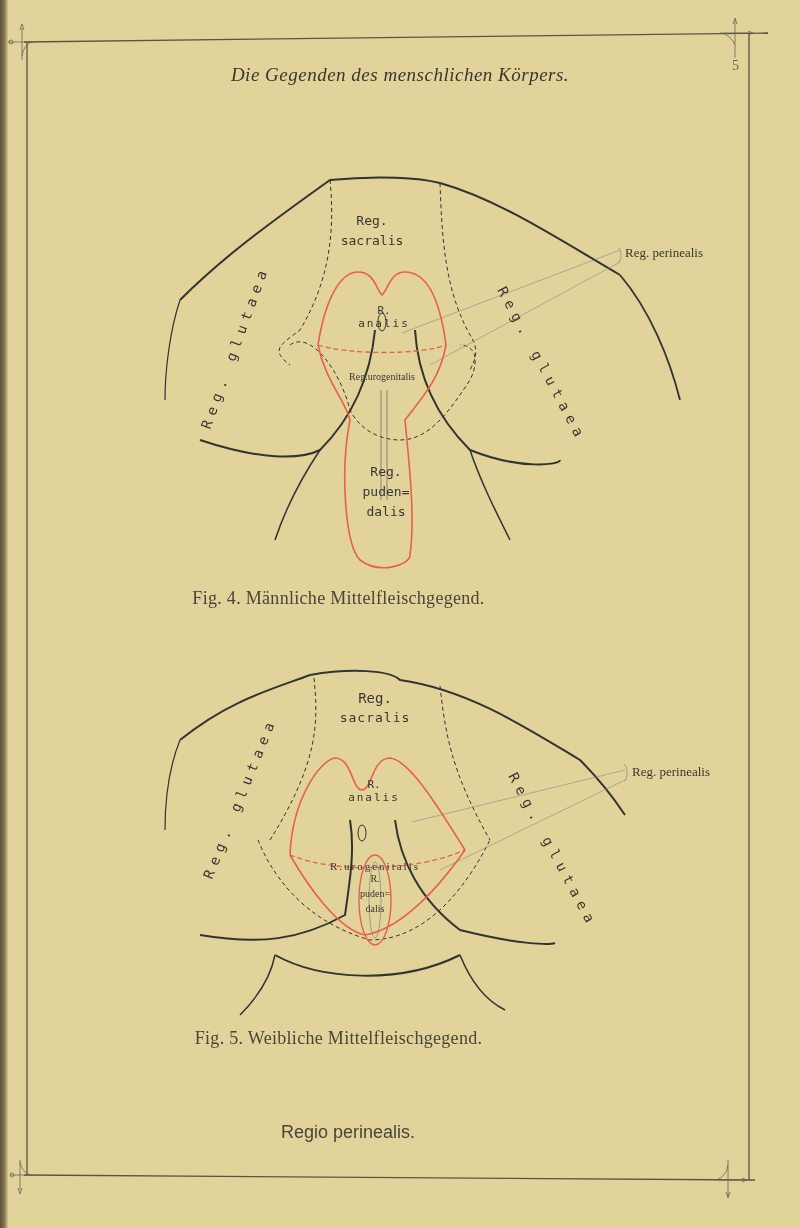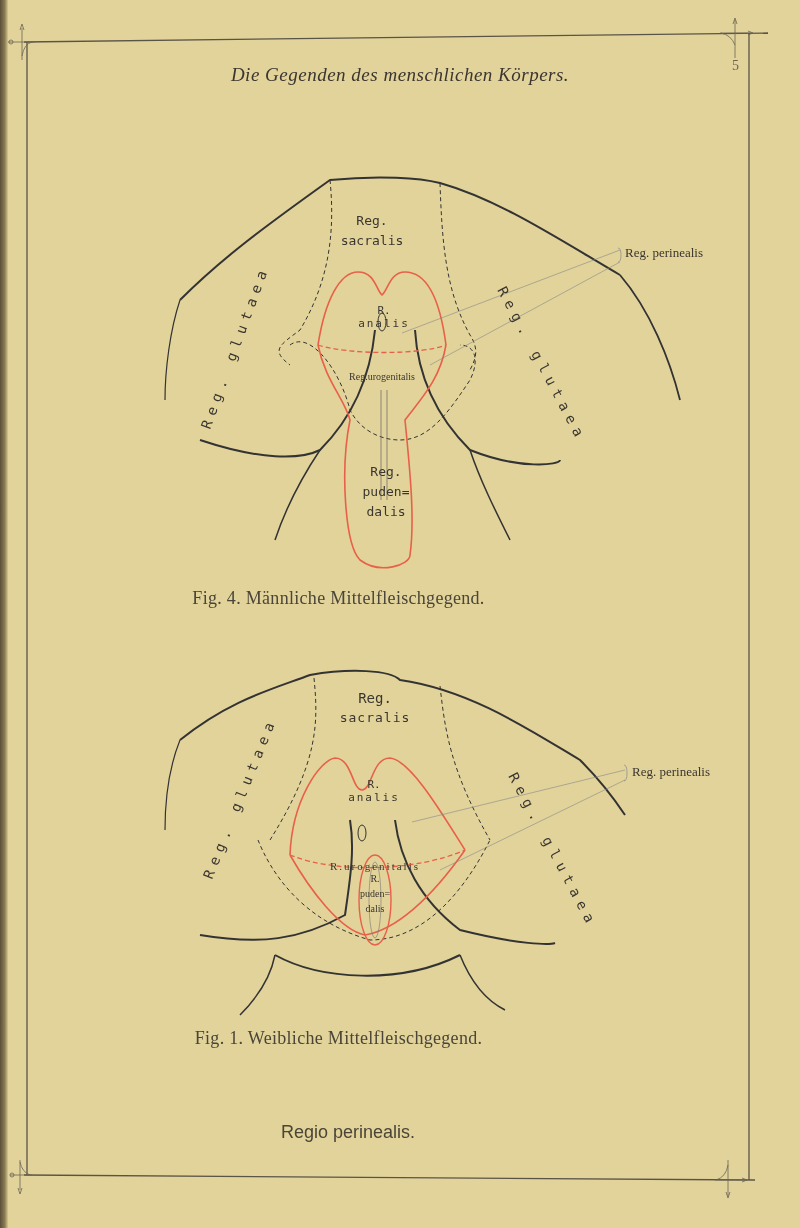--- a/index.html
+++ b/index.html
@@ -152,15 +152,15 @@
   <text class="lbl" x="374" y="788" font-size="11" text-anchor="middle">R.</text>
   <text class="lbl" x="374" y="801" font-size="11" text-anchor="middle" letter-spacing="2">analis</text>
   <text class="lbl-serif" x="375" y="870" font-size="11" text-anchor="middle" letter-spacing="2">R.urogenitalis</text>
   <text class="lbl-serif" x="375" y="882" font-size="10" text-anchor="middle">R.</text>
   <text class="lbl-serif" x="375" y="897" font-size="10" text-anchor="middle">puden=</text>
   <text class="lbl-serif" x="375" y="912" font-size="10" text-anchor="middle">dalis</text>
   <text class="lbl" font-size="14" letter-spacing="6" transform="translate(212,880) rotate(-68)">Reg. glutaea</text>
   <text class="lbl" font-size="14" letter-spacing="6" transform="translate(508,776) rotate(62)">Reg. glutaea</text>
   <text class="lbl-serif" x="632" y="776" font-size="13">Reg. perinealis</text>
 </svg>
-<div class="caption" style="top:1028px">Fig. 1. Weibliche Mittelfleischgegend.</div>
+<div class="caption" style="top:1028px">Fig. 5. Weibliche Mittelfleischgegend.</div>
 
 <div class="plate-title">Regio perinealis.</div>
 
 </body></html>

